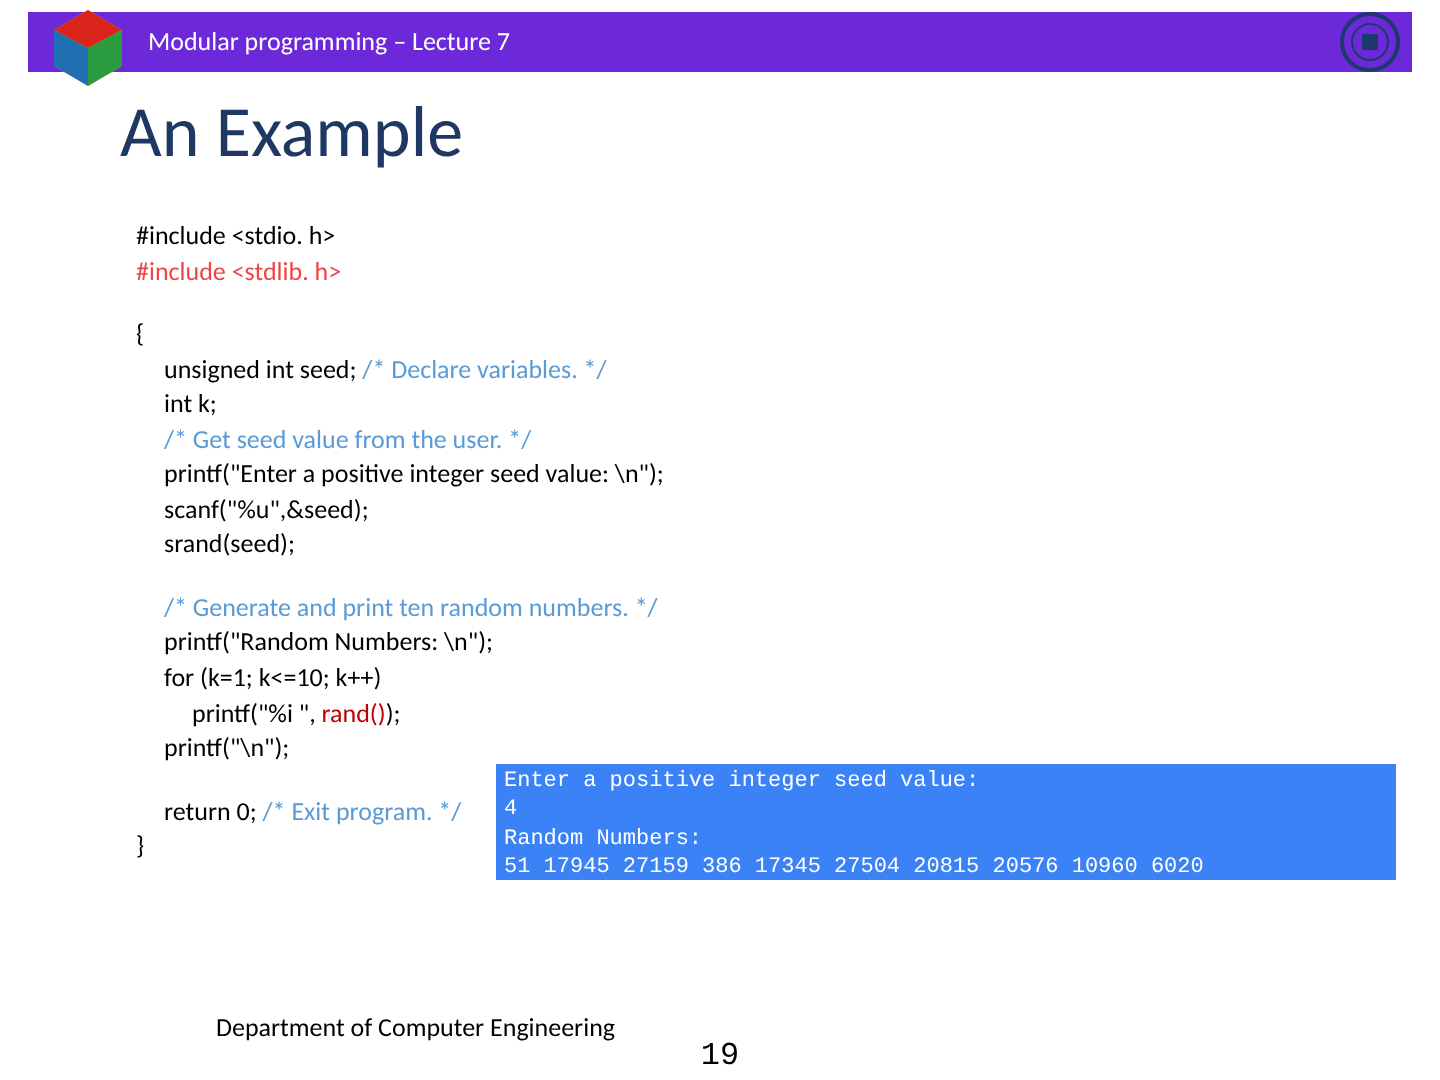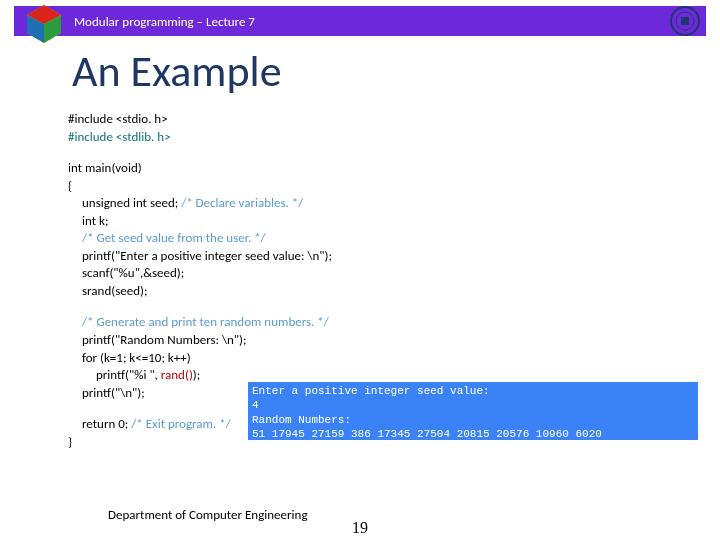--- a/index.html
+++ b/index.html
@@ -2,31 +2,31 @@
 <html><head>
 <meta charset="utf-8">
 <style>
   * { margin: 0; padding: 0; box-sizing: border-box; }
   body { width: 720px; height: 540px; background: #fff; font-family: "Segoe UI", Calibri, sans-serif; position: relative; overflow: hidden; }
   .header-bar { position: absolute; top: 6px; left: 14px; right: 14px; height: 30px; background: #6d28d9; display: flex; align-items: center; padding-left: 60px; color: #fff; font-size: 13px; }
   .logo-left { position: absolute; top: 0px; left: 20px; width: 48px; height: 48px; z-index: 2; display: flex; align-items: center; justify-content: center; }
   .logo-left svg { width: 46px; height: 46px; }
   .logo-right { position: absolute; top: 4px; right: 18px; width: 34px; height: 34px; z-index: 2; display: flex; align-items: center; justify-content: center; }
   .logo-right svg { width: 32px; height: 32px; }
-  .title { position: absolute; top: 44px; left: 72px; font-size: 44px; font-weight: 400; color: #1f3763; font-family: Calibri, sans-serif; }
+  .title { position: absolute; top: 44px; left: 60px; font-size: 36px; font-weight: 400; color: #1f3763; font-family: Calibri, sans-serif; }
   .code { position: absolute; top: 110px; left: 68px; right: 40px; font-family: Calibri, sans-serif; font-size: 13px; line-height: 1.35; color: #000; }
-  .code .hl { color: #0f766e; }
+  .code .hl { color: #ef4444; }
   .code .cm { color: #5b9bd5; }
   .code .fn { color: #c00000; }
   .code-block { margin-bottom: 14px; }
   .indent { padding-left: 14px; }
   .console { position: absolute; top: 382px; left: 248px; width: 450px; height: 58px; background: #3b82f6; color: #fff; font-family: "Courier New", monospace; font-size: 11px; line-height: 1.3; padding: 2px 4px; overflow: hidden; white-space: pre; }
   .footer { position: absolute; bottom: 18px; left: 0; right: 0; display: flex; align-items: center; justify-content: space-between; padding: 0 56px 0 108px; font-size: 13px; }
   .footer .dept { font-family: Calibri, sans-serif; }
-  .footer .page { font-family: Liberation Serif, serif; font-size: 16px; position: absolute; left: 50%; transform: translateX(-50%); margin-top: 27px; }
+  .footer .page { font-family: Liberation Mono, monospace; font-size: 16px; position: absolute; left: 50%; transform: translateX(-50%); margin-top: 27px; }
   .footer .uni { font-family: Georgia, serif; }
 </style>
 </head>
 <body>
 
 <div class="logo-left">
   <svg viewBox="0 0 46 46">
     <polygon points="23,4 40,14 40,32 23,42 6,32 6,14" fill="#e8b400"></polygon>
     <polygon points="23,4 40,14 23,23 6,14" fill="#d9241c"></polygon>
     <polygon points="6,14 23,23 23,42 6,32" fill="#1f6fb2"></polygon>
@@ -47,21 +47,20 @@
 </div>
 
 <div class="title">An Example</div>
 
 <div class="code">
   <div class="code-block">
     <div>#include &lt;stdio. h&gt;</div>
     <div class="hl">#include &lt;stdlib. h&gt;</div>
   </div>
   <div class="code-block">
-    <div>int main(void)</div>
     <div>{</div>
     <div class="indent"><span>unsigned int seed; </span><span class="cm">/*  Declare variables.  */</span></div>
     <div class="indent">int k;</div>
     <div class="indent cm">/*  Get seed value from the user.  */</div>
     <div class="indent">printf("Enter a positive integer seed value: \n");</div>
     <div class="indent">scanf("%u",&amp;seed);</div>
     <div class="indent">srand(seed);</div>
   </div>
   <div class="code-block">
     <div class="indent cm">/*  Generate and print ten random numbers.  */</div>

